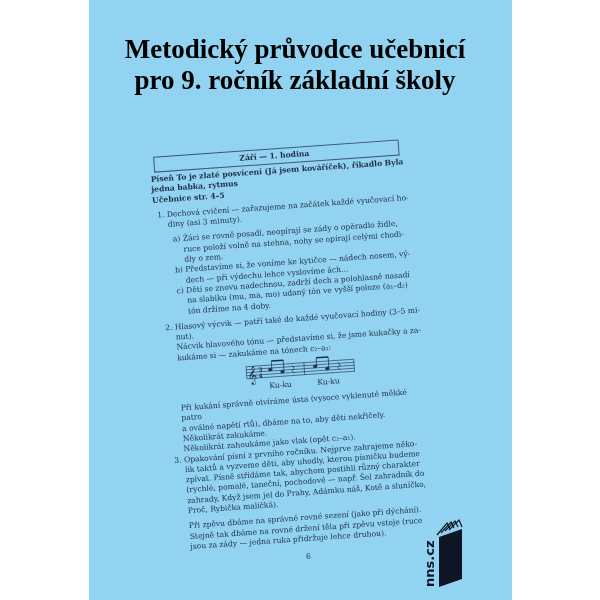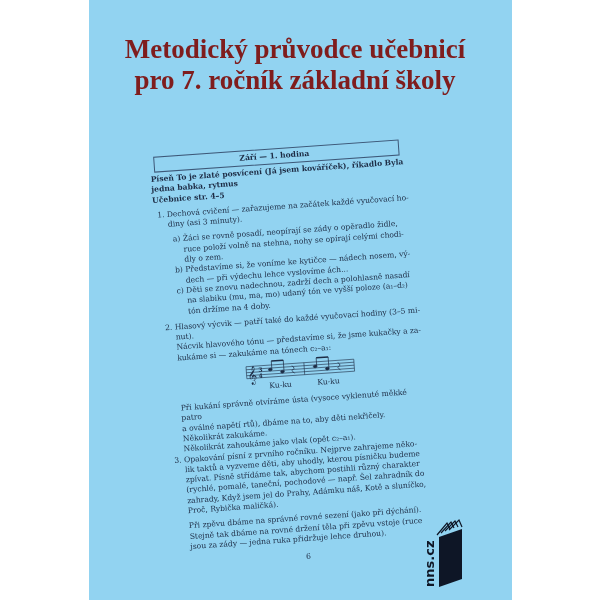--- a/index.html
+++ b/index.html
@@ -8,21 +8,21 @@
       position: relative; overflow: hidden;
     }
     .cover {
       position: absolute; left: 89px; top: 0; width: 423px; height: 600px;
       background: #92d3f1; overflow: hidden;
     }
     .title {
       position: absolute; left: 0; right: 11px; top: 34px;
       text-align: center;
       font-family: "Liberation Serif", serif; font-weight: bold;
-      font-size: 27px; line-height: 31px; color: #7f1d1d;
+      font-size: 27px; line-height: 31px; color: #000000;
     }
     .title div { white-space: nowrap; }
     .page {
       position: absolute; left: 60px; top: 155px; width: 262px;
       transform: rotate(-4deg); transform-origin: 0 0;
       font-family: "DejaVu Serif", serif; font-size: 7.6px; line-height: 10.3px;
       color: #1d2c45;
     }
     .hdr-box {
       position: absolute; left: 4px; top: 2px; width: 244px; height: 14px;
@@ -48,21 +48,21 @@
       position: absolute; left: 331px; top: 517px; width: 50px; height: 75px;
     }
   </style>
 </head>
 <body>
 
 <div class="cover">
 
   <div class="title">
     <div>Metodický průvodce učebnicí</div>
-    <div>pro 7. ročník základní školy</div>
+    <div>pro 9. ročník základní školy</div>
   </div>
 
   <div class="page">
     <div class="hdr-box"></div>
     <div class="hdr-title">Září — 1. hodina</div>
 
     <div class="body">
       <p class="p bold">Píseň To je zlaté posvícení (Já jsem kováříček), říkadlo Byla</p>
       <p class="p bold">jedna babka, rytmus</p>
       <p class="p bold">Učebnice str. 4–5</p>

